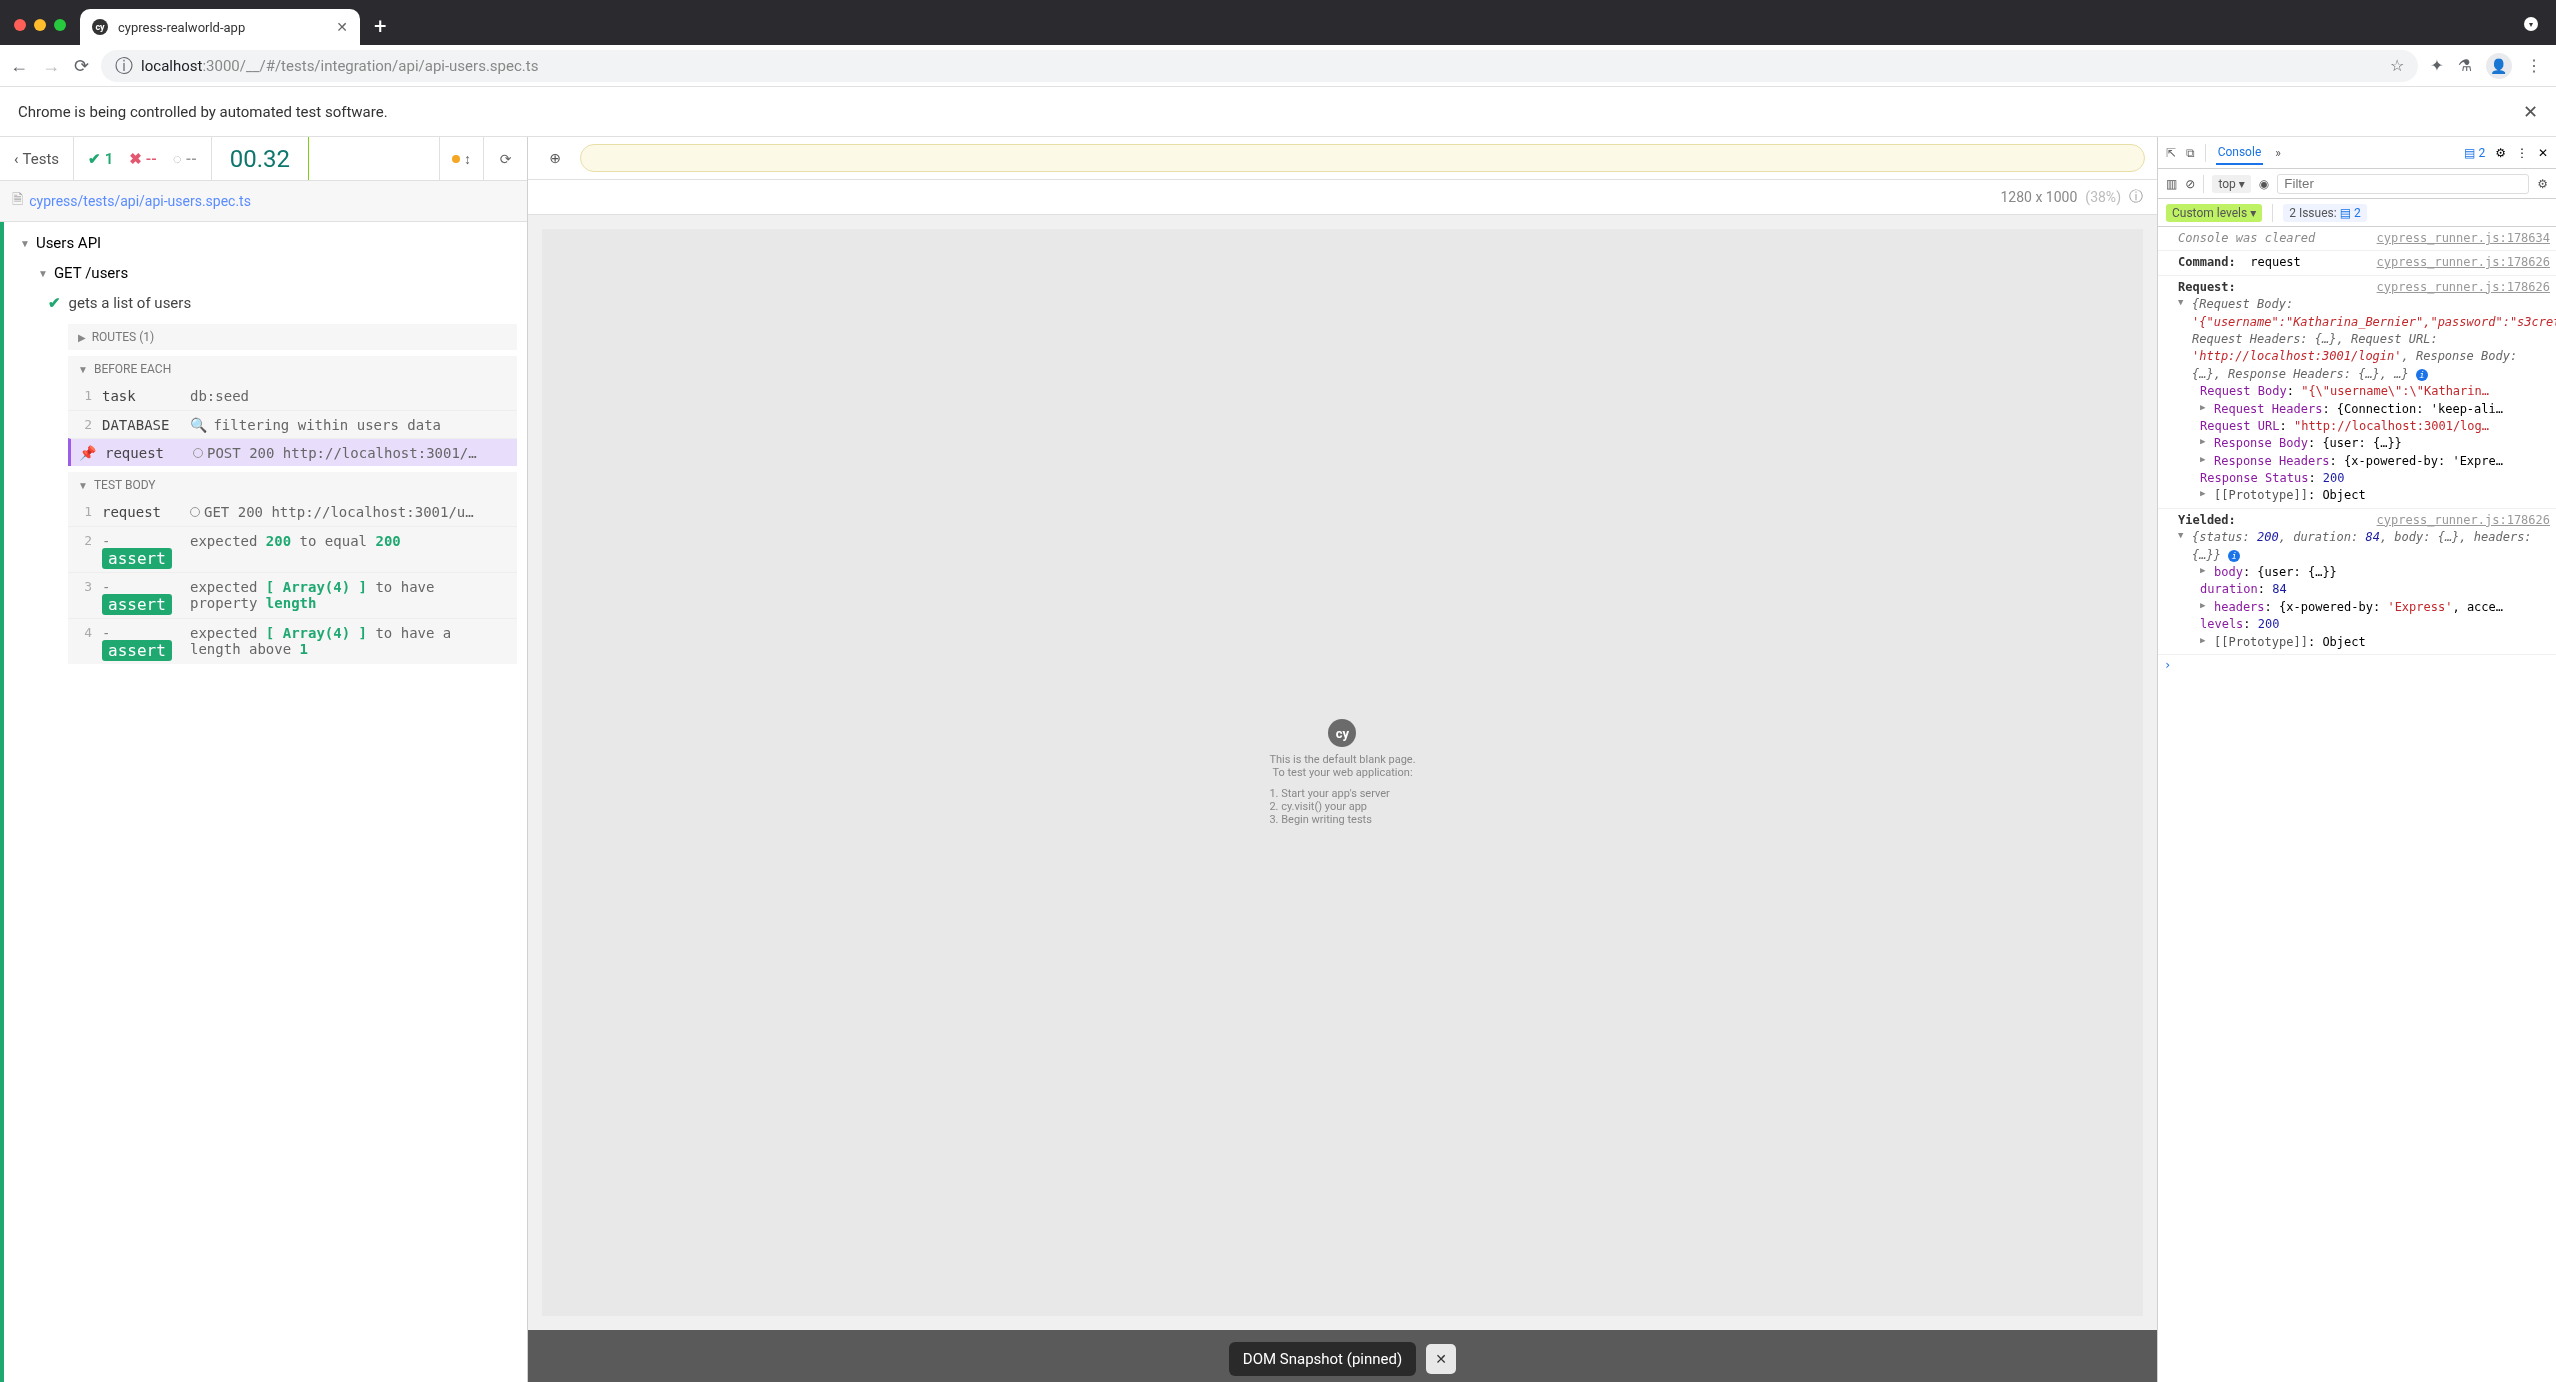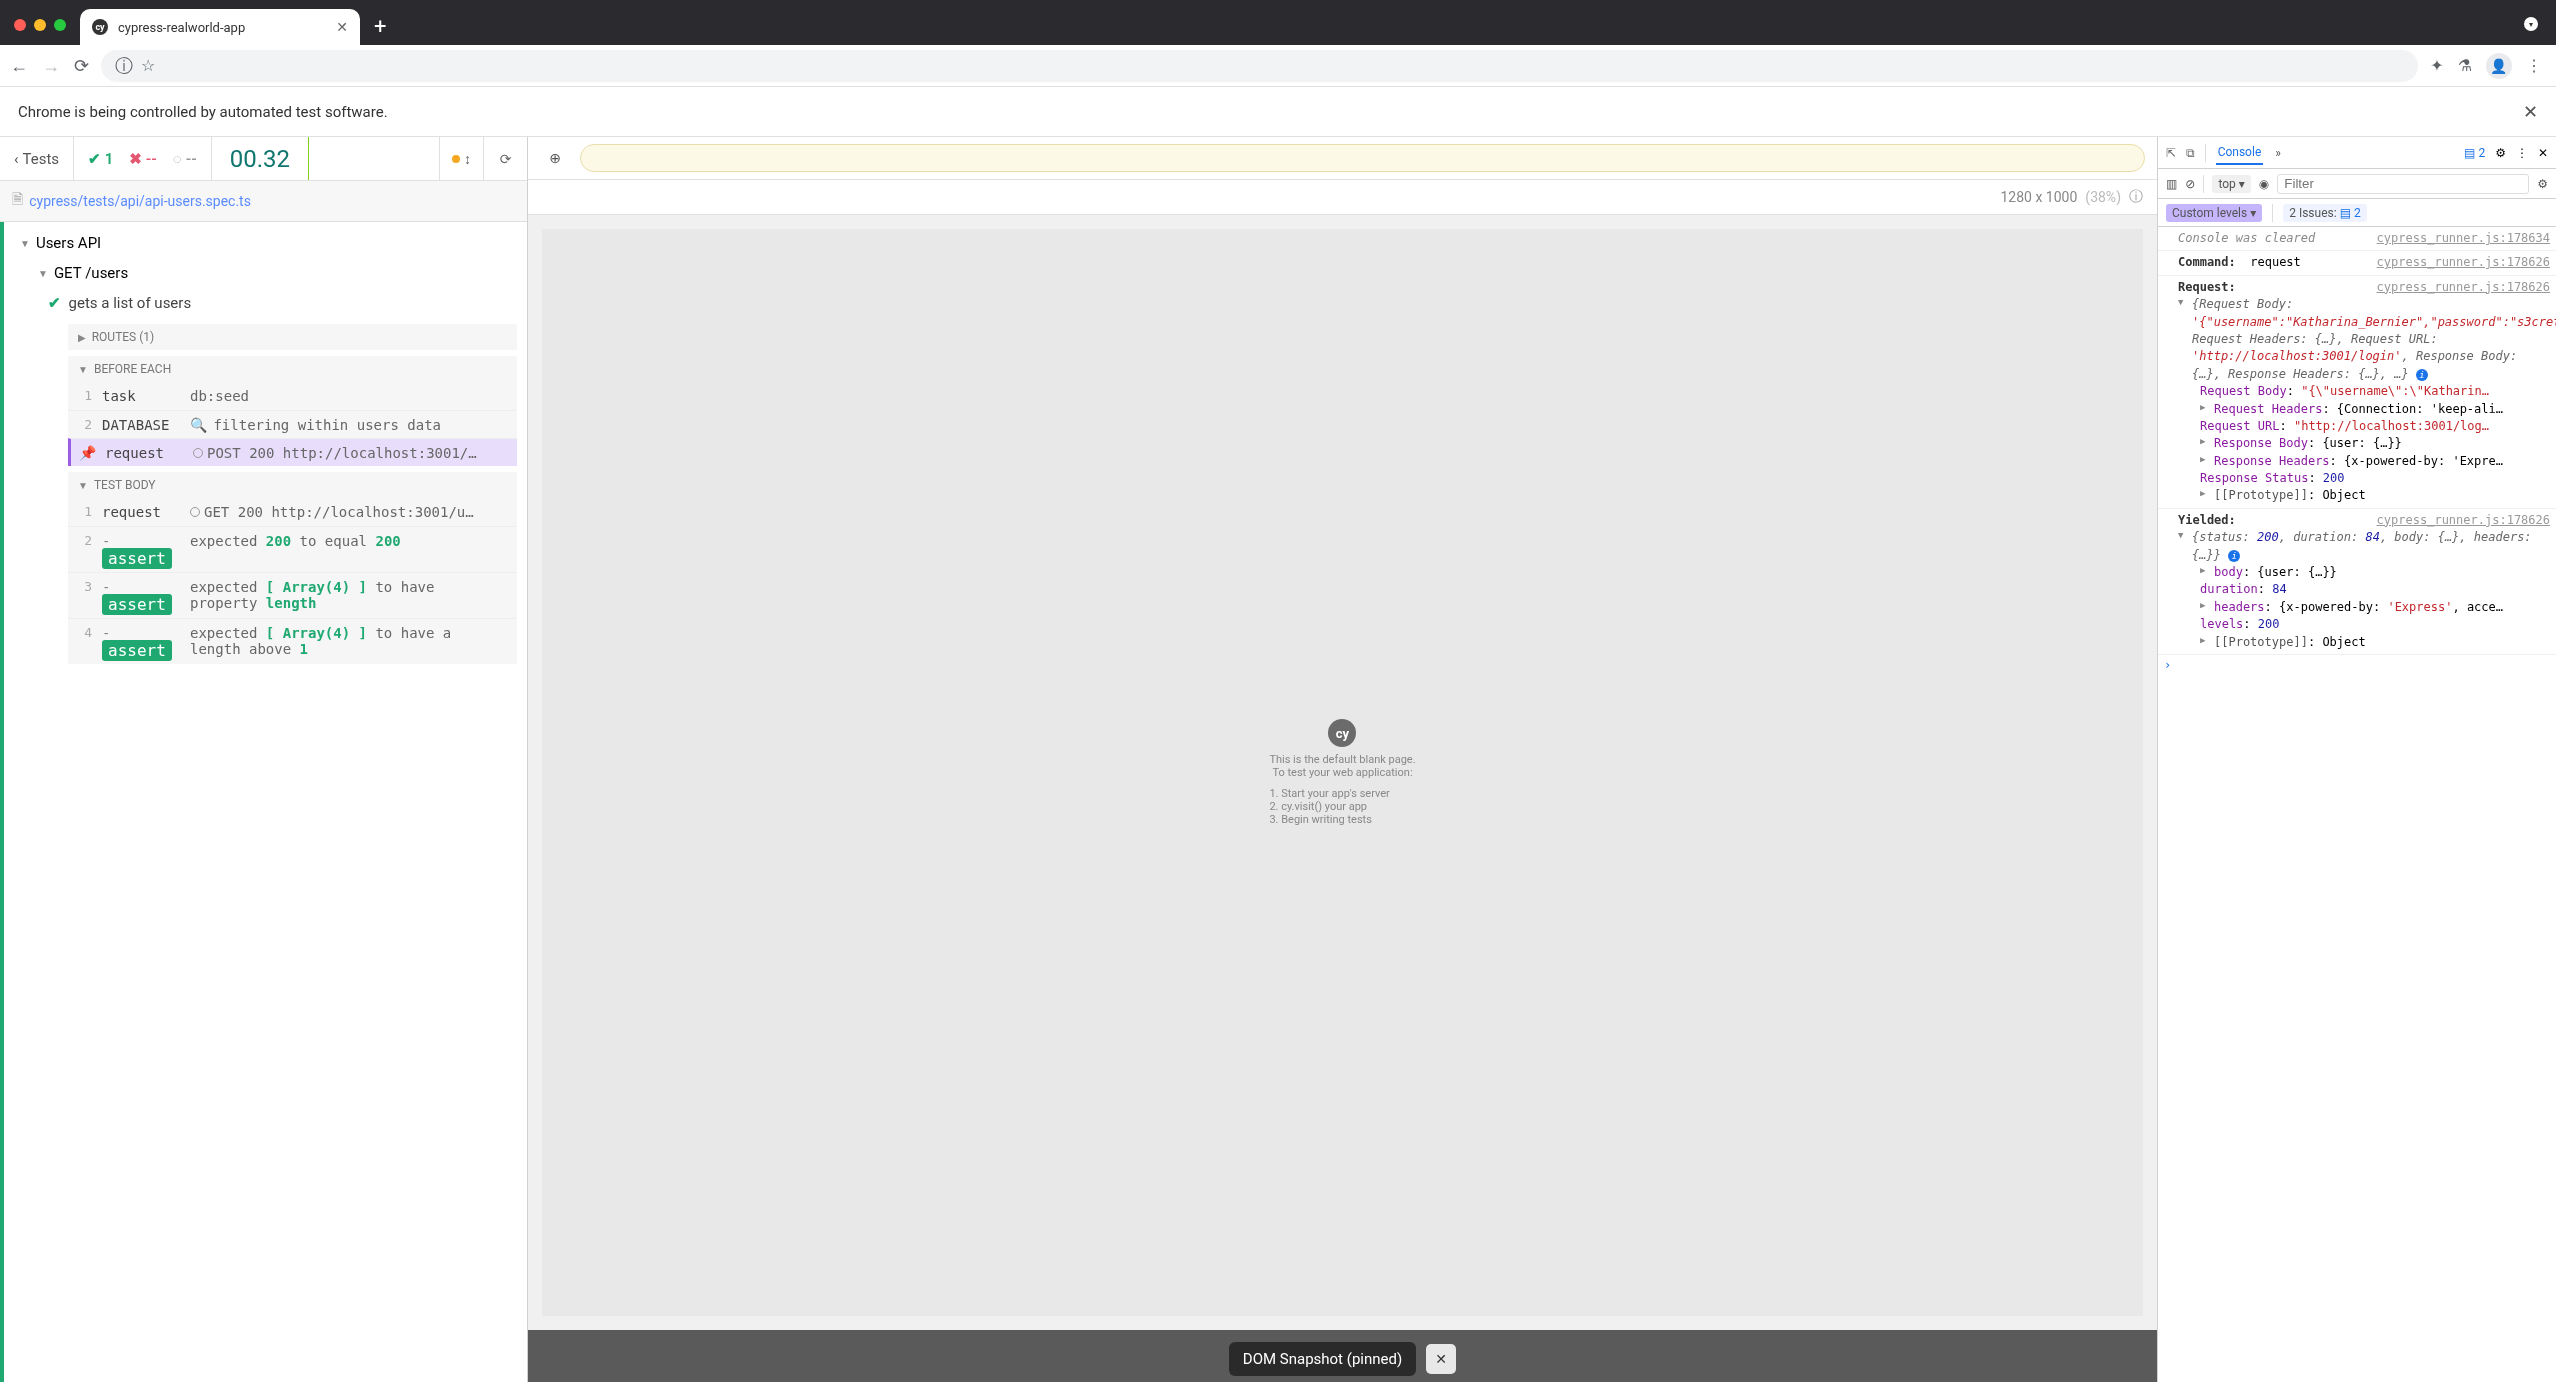--- a/index.html
+++ b/index.html
@@ -98,21 +98,21 @@
 .dt-tab.active { color:#1a73e8; border-bottom:2px solid #1a73e8; }
 .dt-tab-icon { color:#666; }
 .dt-right { margin-left:auto; display:flex; gap:10px; align-items:center;}
 
 .dt-toolbar { display:flex; align-items:center; height:30px; border-bottom:1px solid #d0d0d0; gap:8px; padding:0 8px; color:#555;}
 .sep { width:1px; height:18px; background:#ddd;}
 .ctx-sel { background:#f0f0f0; padding:2px 6px; border-radius:3px; cursor:pointer;}
 .dt-filter { flex:1; height:20px; border:1px solid #ddd; border-radius:3px; padding:0 6px; color:#888;}
 
 .dt-filters2 { display:flex; align-items:center; height:28px; border-bottom:1px solid #d0d0d0; gap:10px; padding:0 8px;}
-.level-sel { background:#c4b5fd; padding:2px 6px; border-radius:3px; color:#555; cursor:pointer;}
+.level-sel { background:#bef264; padding:2px 6px; border-radius:3px; color:#555; cursor:pointer;}
 .issues-pill { background:#eef3ff; padding:2px 6px; border-radius:3px; color:#555;text-align:center;}
 
 .console-out { flex:1; overflow:auto; font-family: Menlo, Monaco, Consolas, monospace; font-size:12px; line-height:1.45;}
 .log-row { padding:3px 6px 3px 20px; border-bottom:1px solid #f0f0f0; position:relative;}
 .log-src { float:right; color:#999; text-decoration:underline; cursor:pointer;}
 .log-label { color:#333; font-weight:bold;}
 .cleared { font-style:italic; color:#888;}
 .obj-line { padding-left:14px; position:relative;}
 .obj-line::before { content:'▶'; position:absolute; left:0; top:0; font-size:9px; color:#888;}
 .obj-open::before { content:'▼';}
@@ -145,20 +145,21 @@
 </div>
 
 <div class="url-bar">
   <div class="nav-icons">
     <span class="nav-icon">←</span>
     <span class="nav-icon disabled">→</span>
     <span class="nav-icon">⟳</span>
   </div>
   <div class="address-box">
     <span class="nav-icon">ⓘ</span>
+    <span class="address-text"><span>localhost</span><span class="faded"><span>:3000</span><span>/__/#/tests/integration/api/api-users.spec.ts</span></span></span>
     <span class="url-icon">☆</span>
   </div>
   <div class="url-right">
     <span class="url-icon">✦</span>
     <span class="url-icon">⚗</span>
     <span class="avatar-circle">👤</span>
     <span class="url-icon">⋮</span>
   </div>
 </div>
 

